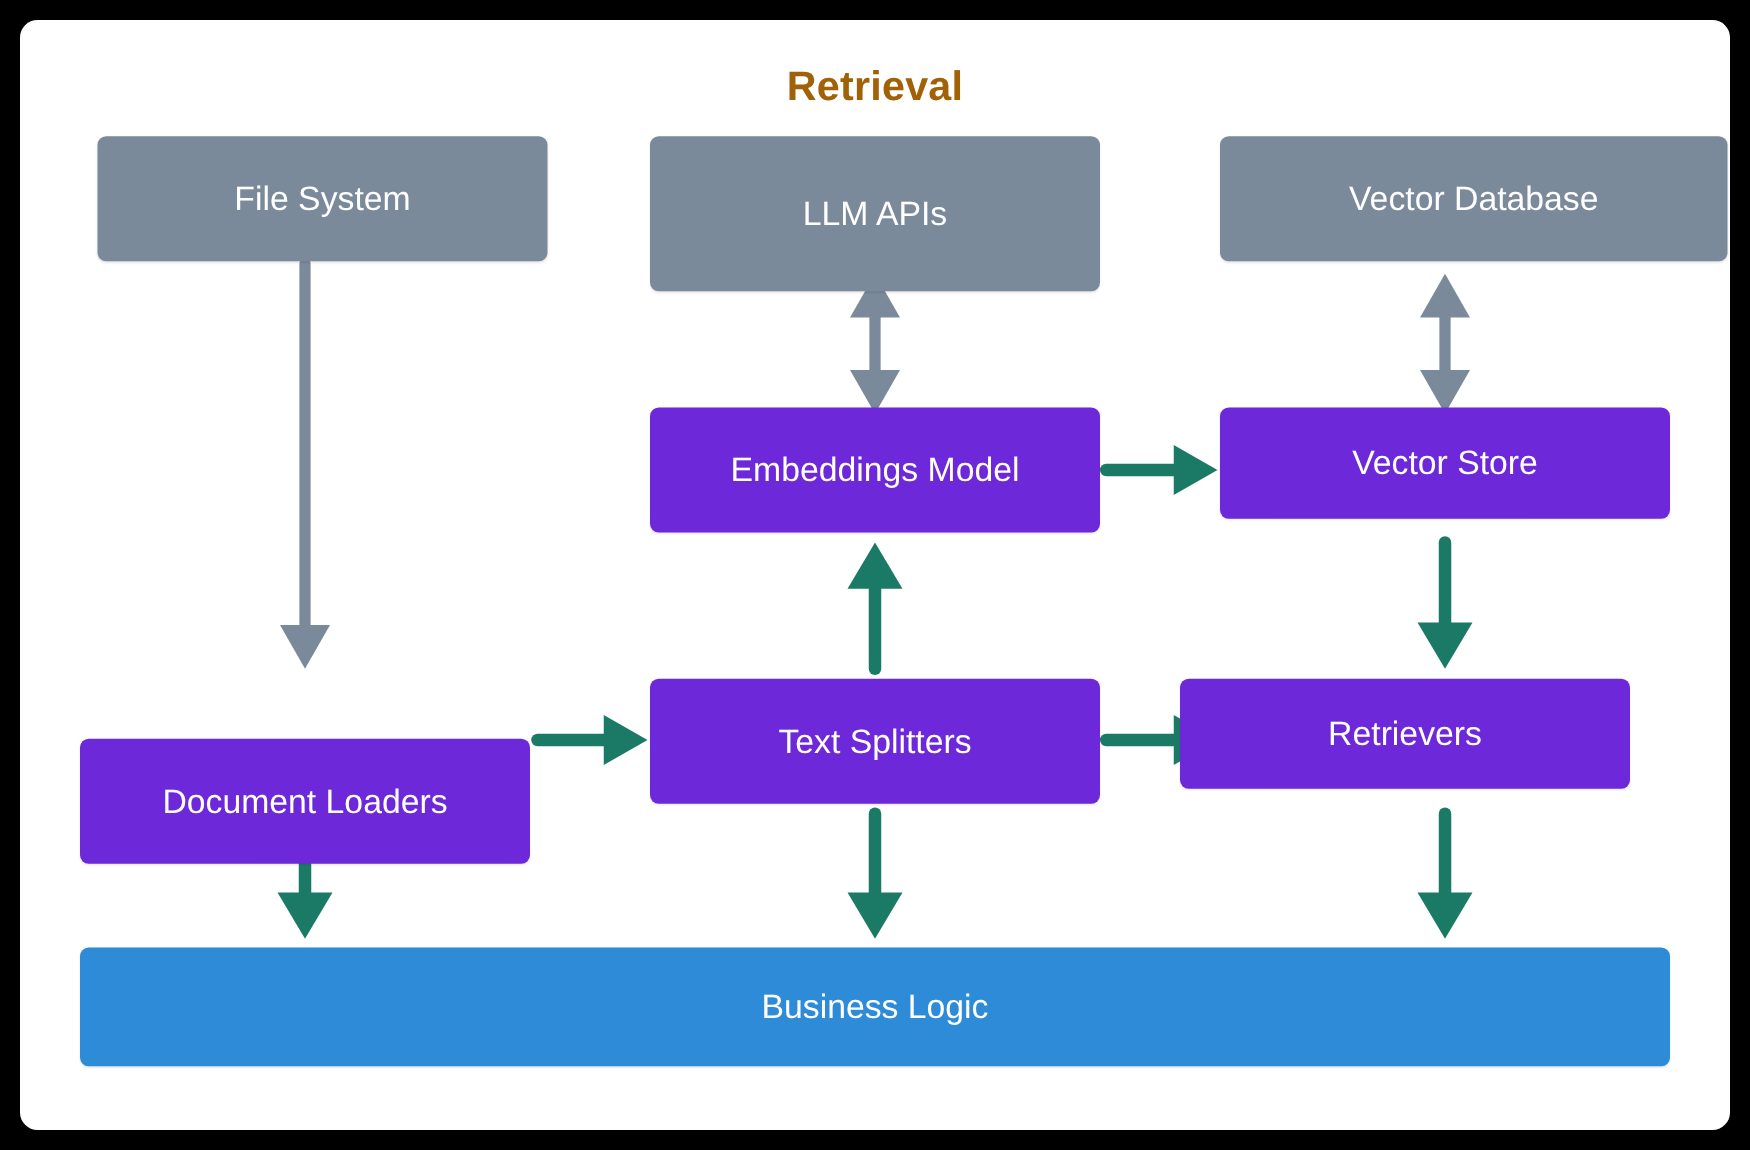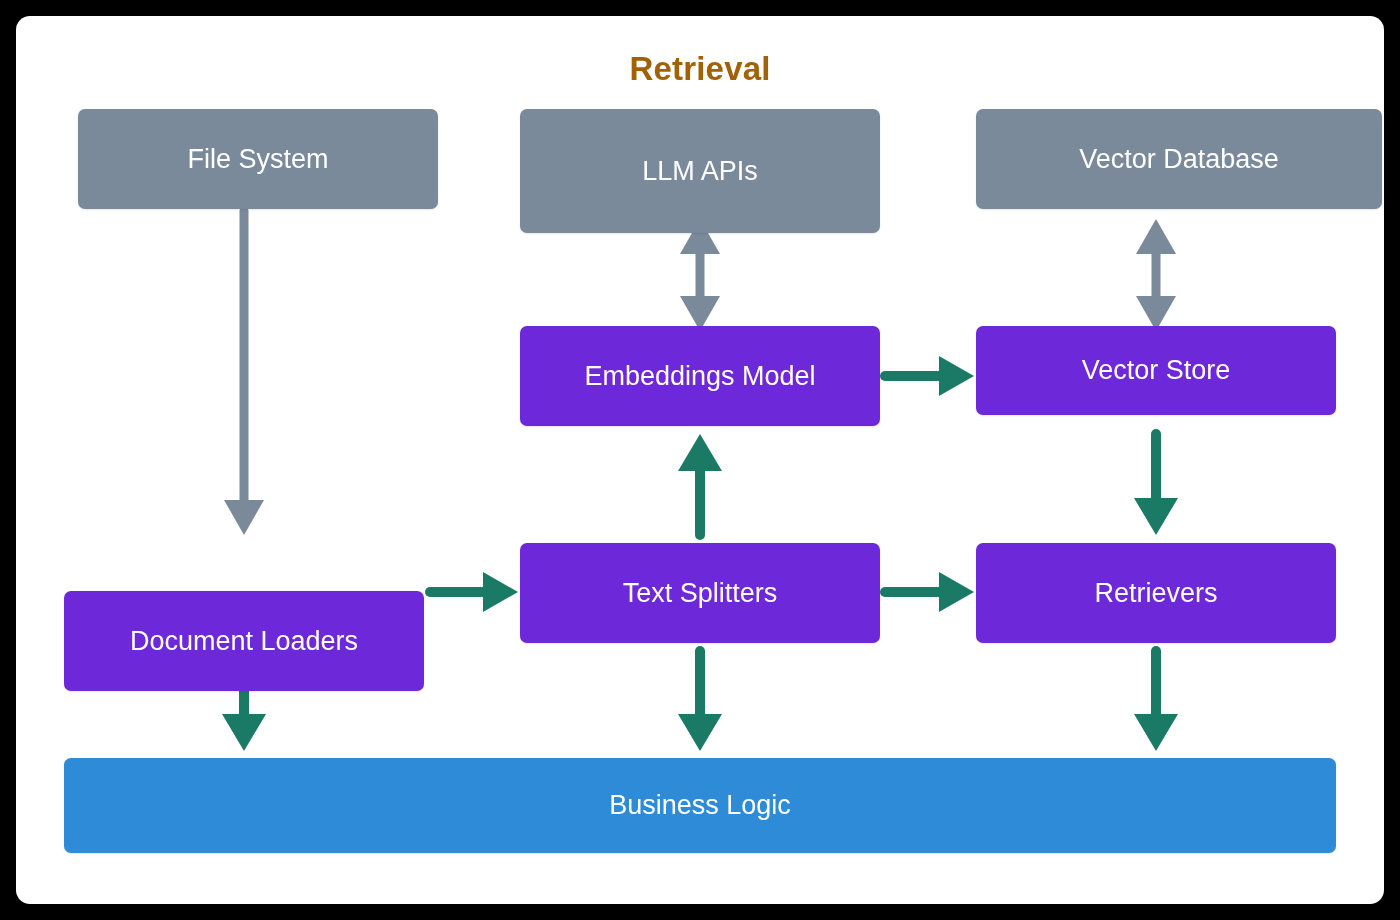--- a/index.html
+++ b/index.html
@@ -151,21 +151,21 @@
   </div>
 
   <div class="node green" style="left:48px;  top:527px; width:360px; height:100px;margin-top:48px;">
     <span>Document Loaders</span>
   </div>
 
   <div class="node green" style="left:504px; top:527px; width:360px; height:100px;">
     <span>Text Splitters</span>
   </div>
 
-  <div class="node green" style="left:960px; top:527px; width:360px; height:100px;">
+  <div class="node green" style="left:928px; top:527px; width:360px; height:88px;">
     <span>Retrievers</span>
   </div>
 
   <div class="node blue" style="left:48px;  top:742px; width:1272px; height:95px;">
     <span>Business Logic</span>
   </div>
 
 </div>
 
 </body></html>

